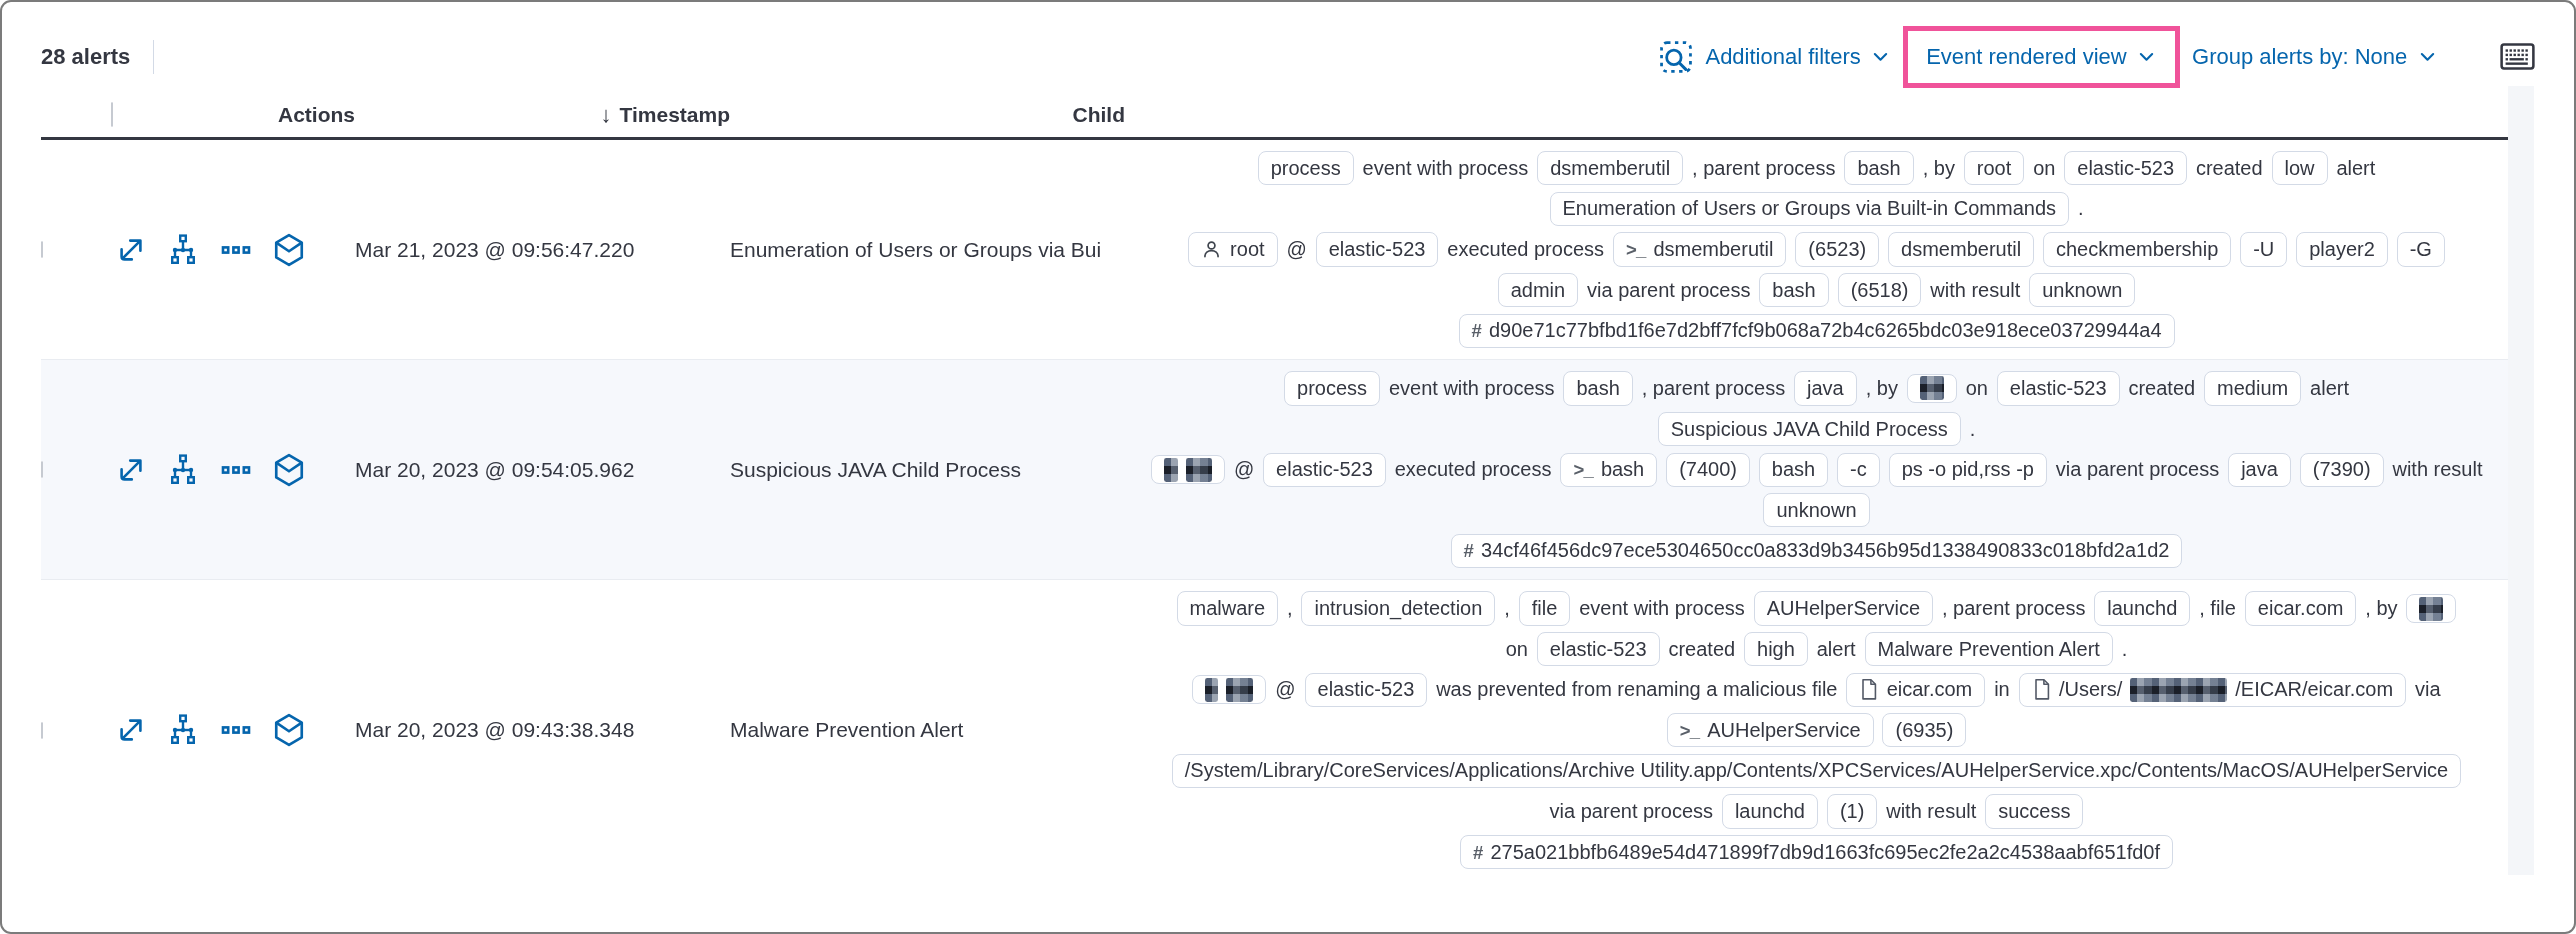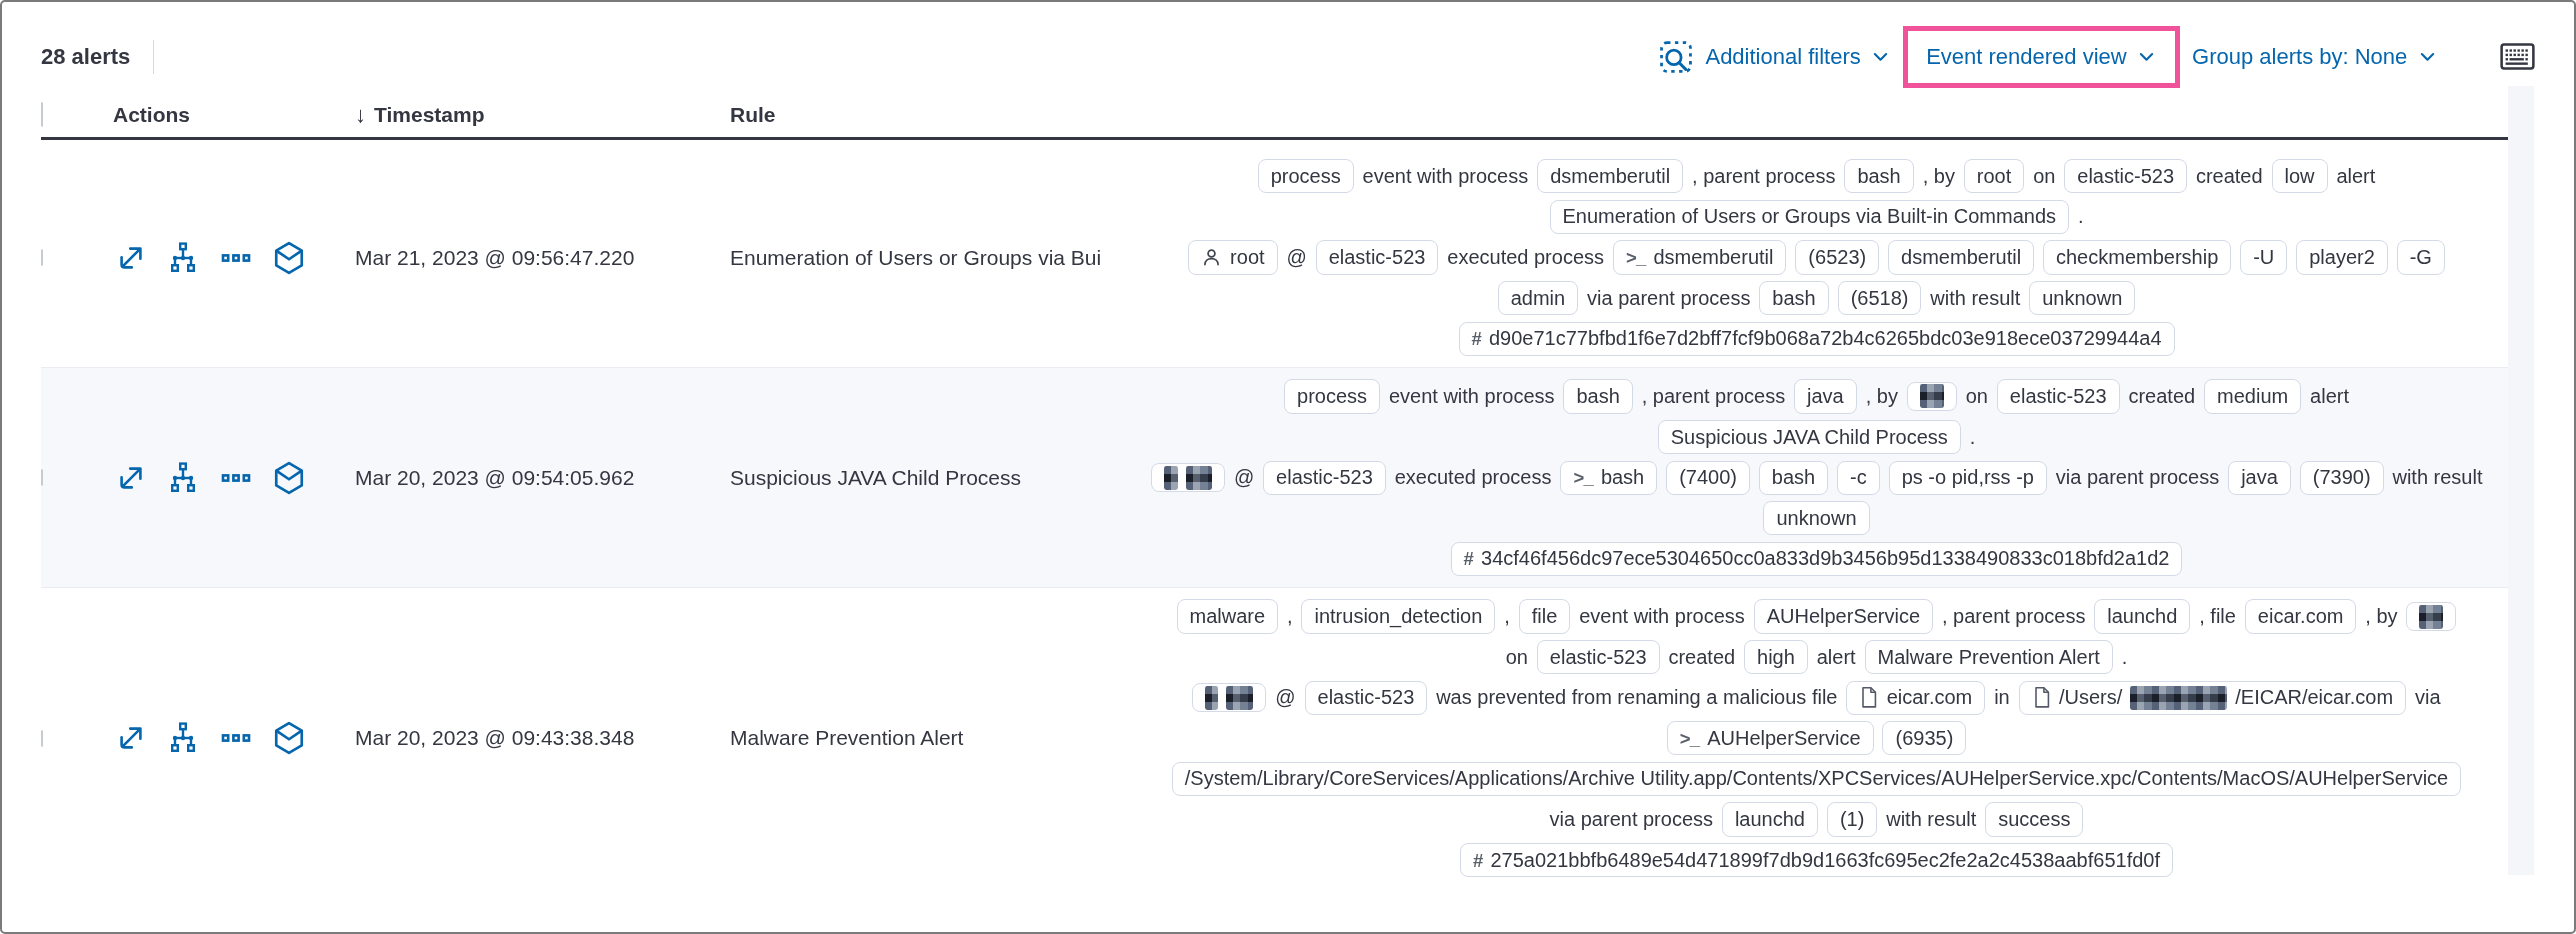--- a/index.html
+++ b/index.html
@@ -5,35 +5,35 @@
   :root{
     --blue:#0565ad;
     --pink:#f0539a;
     --text:#343741;
     --muted:#5a6069;
     --bborder:#d3dae6;
     --altbg:#f6f8fc;
   }
   *{box-sizing:border-box;}
   body{margin:0;background:#fff;font-family:"Liberation Sans",sans-serif;color:var(--text);}
-  .frame{width:2576px;height:934px;border:2.4px solid #7b7b7b;border-radius:5px;background:#fff;position:relative;overflow:hidden;}
+  .frame{width:2576px;height:934px;border:2.4px solid #7b7b7b;border-radius:11px;background:#fff;position:relative;overflow:hidden;}
 
   
   .toolbar{display:flex;align-items:center;justify-content:space-between;padding:24px 39px 4.8px 39px;height:90px;}
   .tb-left{display:flex;align-items:center;gap:22.6px;}
   .alert-count{font-size:22px;font-weight:600;color:var(--text);}
   .vdivider{width:1.6px;height:34px;background:var(--bborder);}
   .tb-right{display:flex;align-items:center;gap:12px;}
   .tb-link{display:inline-flex;align-items:center;gap:9.7px;color:var(--blue);font-size:22px;font-weight:500;cursor:pointer;white-space:nowrap;}
   .chev svg{display:block;}
   .pink-box{border:5.6px solid var(--pink);padding:13px 17.7px;display:flex;align-items:flex-end;background:#fff;}
   .kbd-btn{margin-left:50px;display:flex;align-items:center;}
 
   
-  .thead{display:grid;grid-template-columns:72px 242px 375px 395px 1fr;align-items:center;margin:0 66px 8px 39px;height:48px;border-bottom:3.2px solid #343741;font-size:21px;font-weight:700;}
+  .thead{display:grid;grid-template-columns:72px 242px 375px 395px 1fr;align-items:center;margin:0 66px 0 39px;height:48px;border-bottom:3.2px solid #343741;font-size:21px;font-weight:700;text-align:right;}
   .tbody{margin:0 66px 0 39px;}
   .row{display:grid;grid-template-columns:72px 242px 375px 395px 1fr;align-items:center;}
   .row + .row{border-top:1.6px solid #e9ecf1;}
   .row.alt{background:var(--altbg);}
   .cb{width:26px;height:26px;border:1.6px solid #c6cad1;border-radius:6.4px;background:#fff;}
   .sort-arrow{font-weight:400;font-size:22px;margin-right:8px;}
   .cell-actions{display:flex;align-items:center;gap:17.7px;}
   .act{width:35px;height:35px;display:flex;align-items:center;justify-content:center;cursor:pointer;}
   .cell-time,.cell-rule{font-size:21px;white-space:nowrap;overflow:hidden;}
   .cell-summary{display:flex;flex-direction:column;align-items:center;gap:6.4px;padding:11.3px 0;width:100%;}
@@ -116,21 +116,21 @@
           </g>
         </svg>
       </span>
     </div>
   </div>
 
   <div class="thead">
     <div><span class="cb"></span></div>
     <div>Actions</div>
     <div><span class="sort-arrow">↓</span><span>Timestamp</span></div>
-    <div>Rule</div>
+    <div>Child</div>
   </div>
 
   <div class="tbody">
       <div class="row">
         <div class="cell-check"><span class="cb"></span></div>
         <div class="cell-actions">
           <span class="act">
             <svg width="32" height="32" viewBox="0 0 16 16" fill="none" stroke="#0565ad" stroke-width="1.3" stroke-linecap="round" stroke-linejoin="round">
               <path d="M7.6 3.3 H12.7 V8.4"></path>
               <path d="M4.1 11.9 L12.2 3.8"></path>

